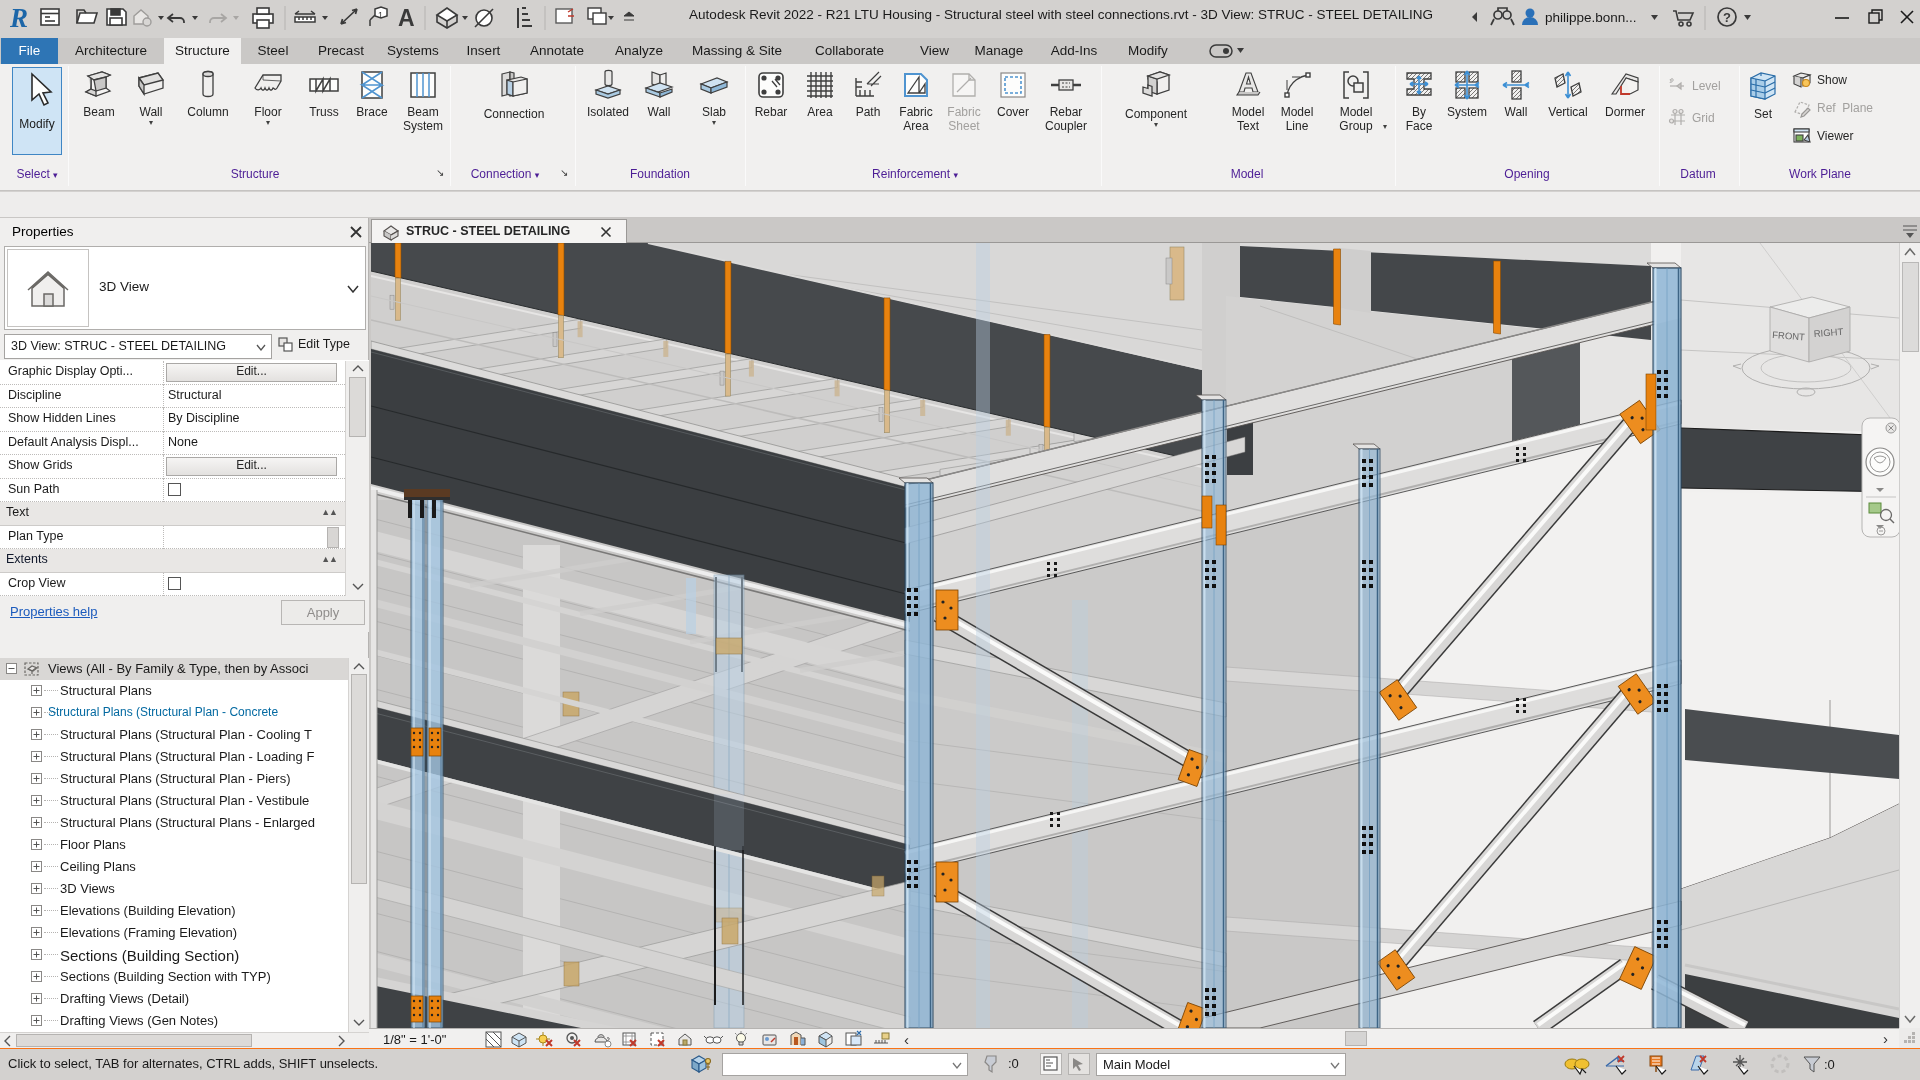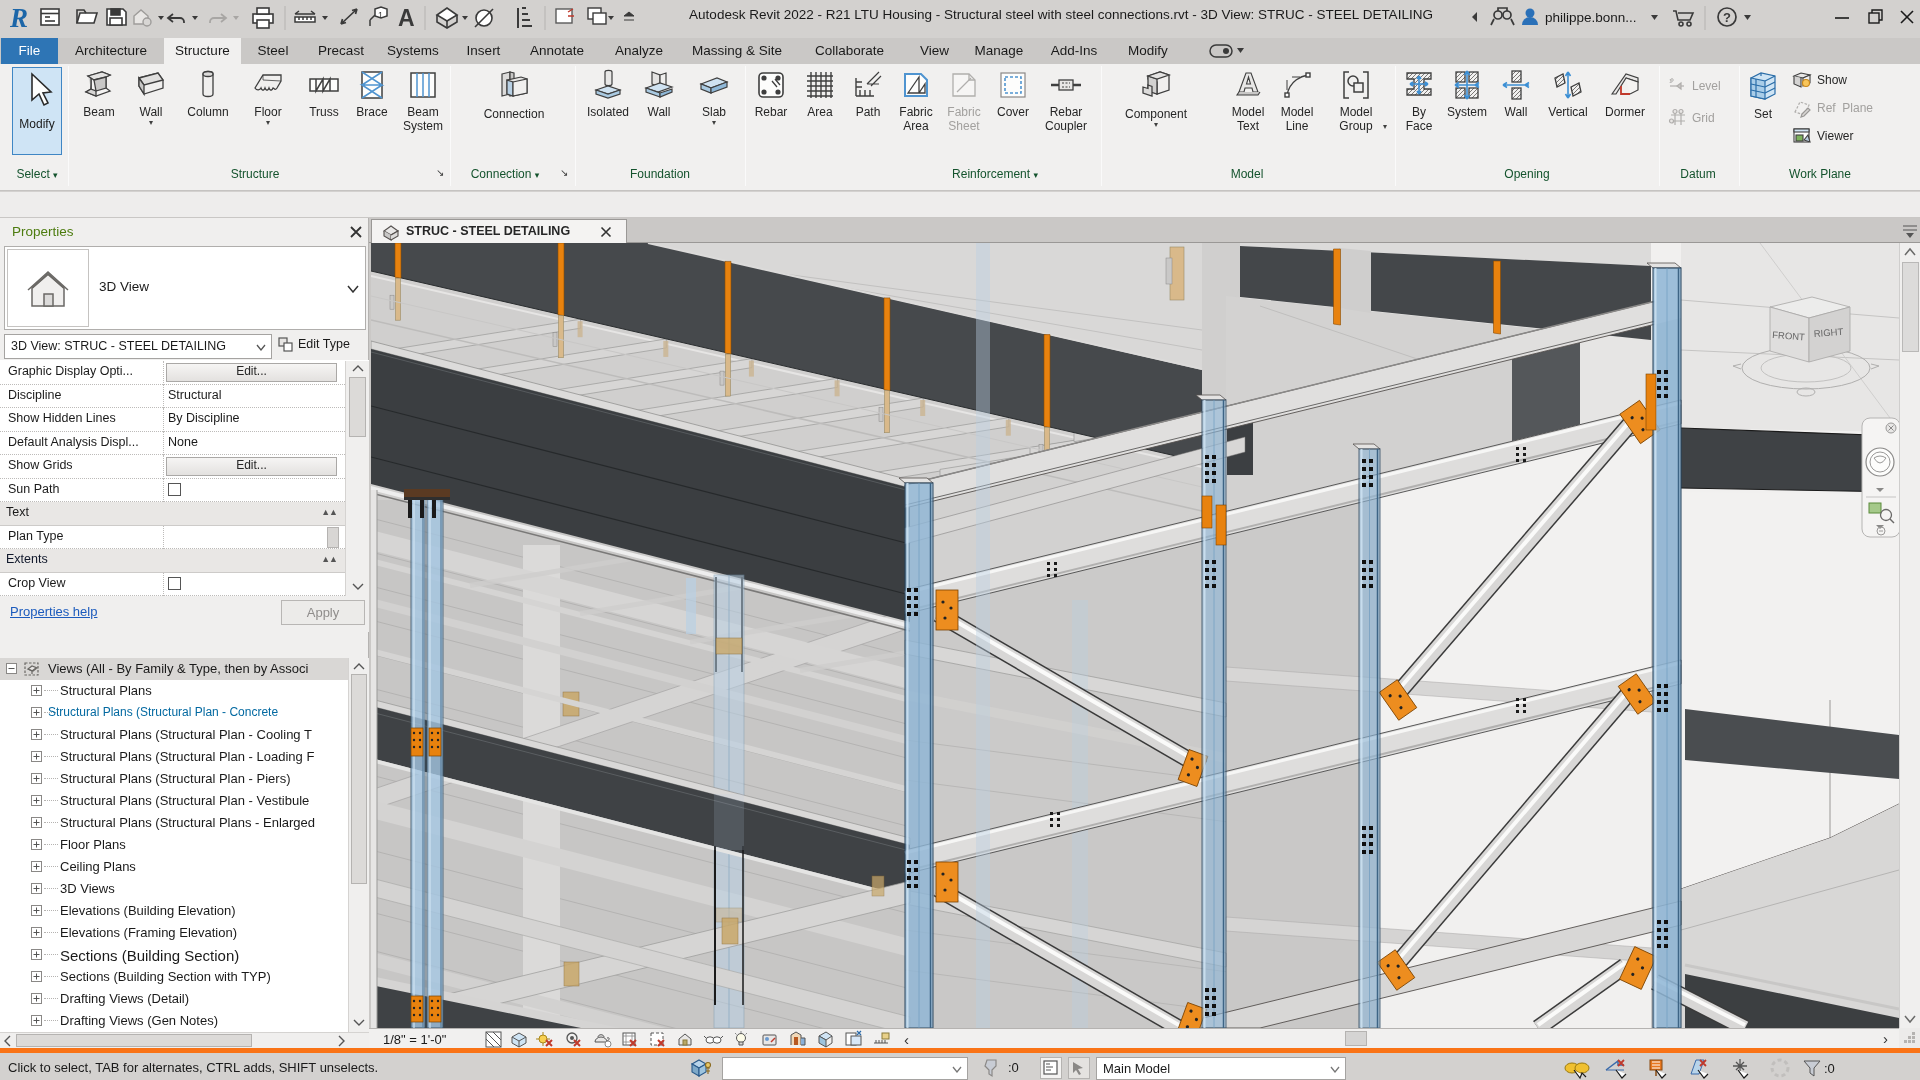--- a/index.html
+++ b/index.html
@@ -3,26 +3,26 @@
 <meta charset="utf-8">
 <style>
 * {margin:0; padding:0; box-sizing:border-box;}
 html,body {width:1920px; height:1080px; overflow:hidden; font-family:"Liberation Sans", sans-serif; background:#d3d1cf;}
 .abs {position:absolute;}
 #titlebar {left:0; top:0; width:1920px; height:38px; background:#d3d1cf;}
 #tabrow {left:0; top:38px; width:1920px; height:26px; background:#cac8c6;}
 .tab {position:absolute; top:0; height:26px; line-height:26px; font-size:13.5px; color:#1a1a1a; text-align:center;}
 #ribbon {left:0; top:64px; width:1920px; height:127px; background:#f1f0ef; border-bottom:1px solid #c5c3c1;}
 .rsep {position:absolute; top:2px; width:1px; height:120px; background:#d8d6d4; border-right:1px solid #fafafa;}
-.glabel {position:absolute; top:100px; height:20px; line-height:20px; font-size:12px; color:#14532d; text-align:center;}
+.glabel {position:absolute; top:100px; height:20px; line-height:20px; font-size:12px; color:#4c1d95; text-align:center;}
 .rbtn {position:absolute; text-align:center; font-size:12px; color:#262626; line-height:14px;}
 #optionsbar {left:0; top:192px; width:1920px; height:26px; background:#eeedec; border-bottom:1px solid #c9c7c5;}
 #leftpanel {left:0; top:218px; width:369px; height:830px; background:#f0efee; border-right:1px solid #b5b3b1;}
 #canvasarea {left:369px; top:218px; width:1551px; height:830px; background:#cac8c6;}
-#statusbar {left:0; top:1048px; width:1920px; height:32px; background:#d3d1cf; border-top:5px solid #f97316;}
+#statusbar {left:0; top:1048px; width:1920px; height:32px; background:#d3d1cf; border-top:1px solid #f97316;}
 </style>
 </head>
 <body>
 <div class="abs" id="titlebar">
 <svg width="1920" height="38" style="position:absolute;left:0;top:0">
 
   <text x="10" y="27" font-size="27" font-weight="bold" font-style="italic" fill="#1c66a8" font-family="Liberation Serif,serif">R</text>
 
   <g stroke="#3a3a3a" fill="none" stroke-width="1.6">
     <rect x="41" y="9" width="18" height="16" fill="#fff"></rect>
@@ -426,30 +426,30 @@
 <div class="rsep" style="left:1101px;"></div>
 <div class="rsep" style="left:1395px;"></div>
 <div class="rsep" style="left:1659px;"></div>
 <div class="rsep" style="left:1739px;"></div>
 <div class="glabel" style="left:2px; width:70px;">Select <span style="font-size:9px;">▾</span></div>
 <div class="glabel" style="left:195px; width:120px;">Structure</div>
     <div style="position:absolute;left:436px;top:103px;font-size:10px;color:#3f3f3f;">↘</div>
 <div class="glabel" style="left:450px; width:110px;">Connection <span style="font-size:9px;">▾</span></div>
     <div style="position:absolute;left:560px;top:103px;font-size:10px;color:#3f3f3f;">↘</div>
 <div class="glabel" style="left:605px; width:110px;">Foundation</div>
-<div class="glabel" style="left:888px; width:150px;text-align:right;">Reinforcement <span style="font-size:9px;">▾</span></div>
+<div class="glabel" style="left:840px; width:150px;">Reinforcement <span style="font-size:9px;">▾</span></div>
 <div class="glabel" style="left:1202px; width:90px;">Model</div>
 <div class="glabel" style="left:1477px; width:100px;">Opening</div>
 <div class="glabel" style="left:1658px; width:80px;">Datum</div>
 <div class="glabel" style="left:1765px; width:110px;">Work Plane</div>
 </div>
 <div class="abs" id="optionsbar"></div>
 <div class="abs" id="leftpanel">
 
-<div style="position:absolute;left:12px;top:6px;font-size:13.5px;color:#4d7c0f;">Properties</div>
+<div style="position:absolute;left:12px;top:6px;font-size:13.5px;color:#000000;">Properties</div>
 <svg width="14" height="14" style="position:absolute;left:349px;top:7px;">
       <path d="M2 2 L12 12 M12 2 L2 12" stroke="#333" stroke-width="1.8"></path>
     </svg>
 
 <div style="position:absolute;left:4px;top:28px;width:362px;height:84px;background:#fff;border:1px solid #b0aeac;">
   <div style="position:absolute;left:2px;top:2px;width:82px;height:78px;border:1px solid #c5c3c1;">
     <svg width="80" height="76" viewBox="0 0 80 76">
           <g stroke="#6a6865" stroke-width="1.5">
             <path d="M24 38 L40 24 L56 38 L56 56 L24 56 Z" fill="#f0efee"></path>
             <path d="M24 38 L40 24 L56 38" fill="none" stroke-width="2"></path>

